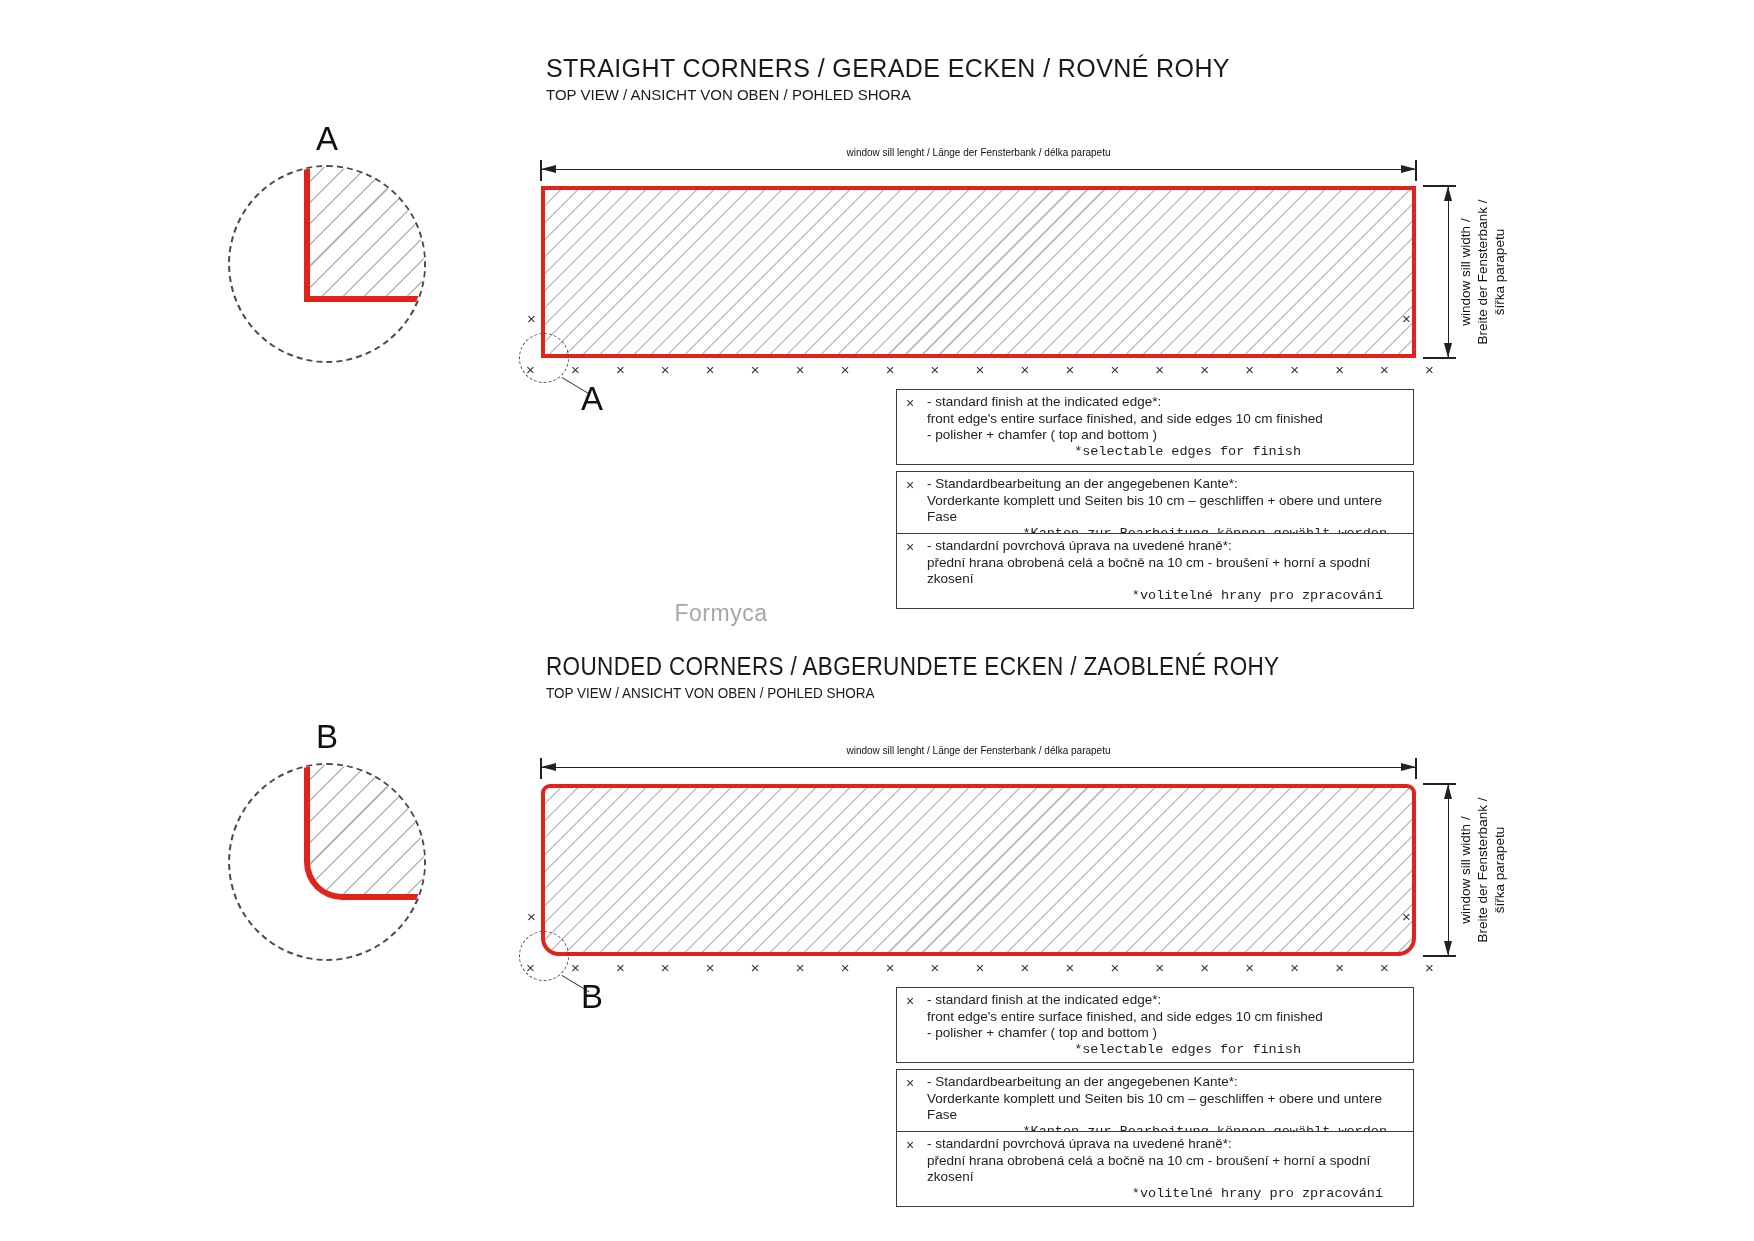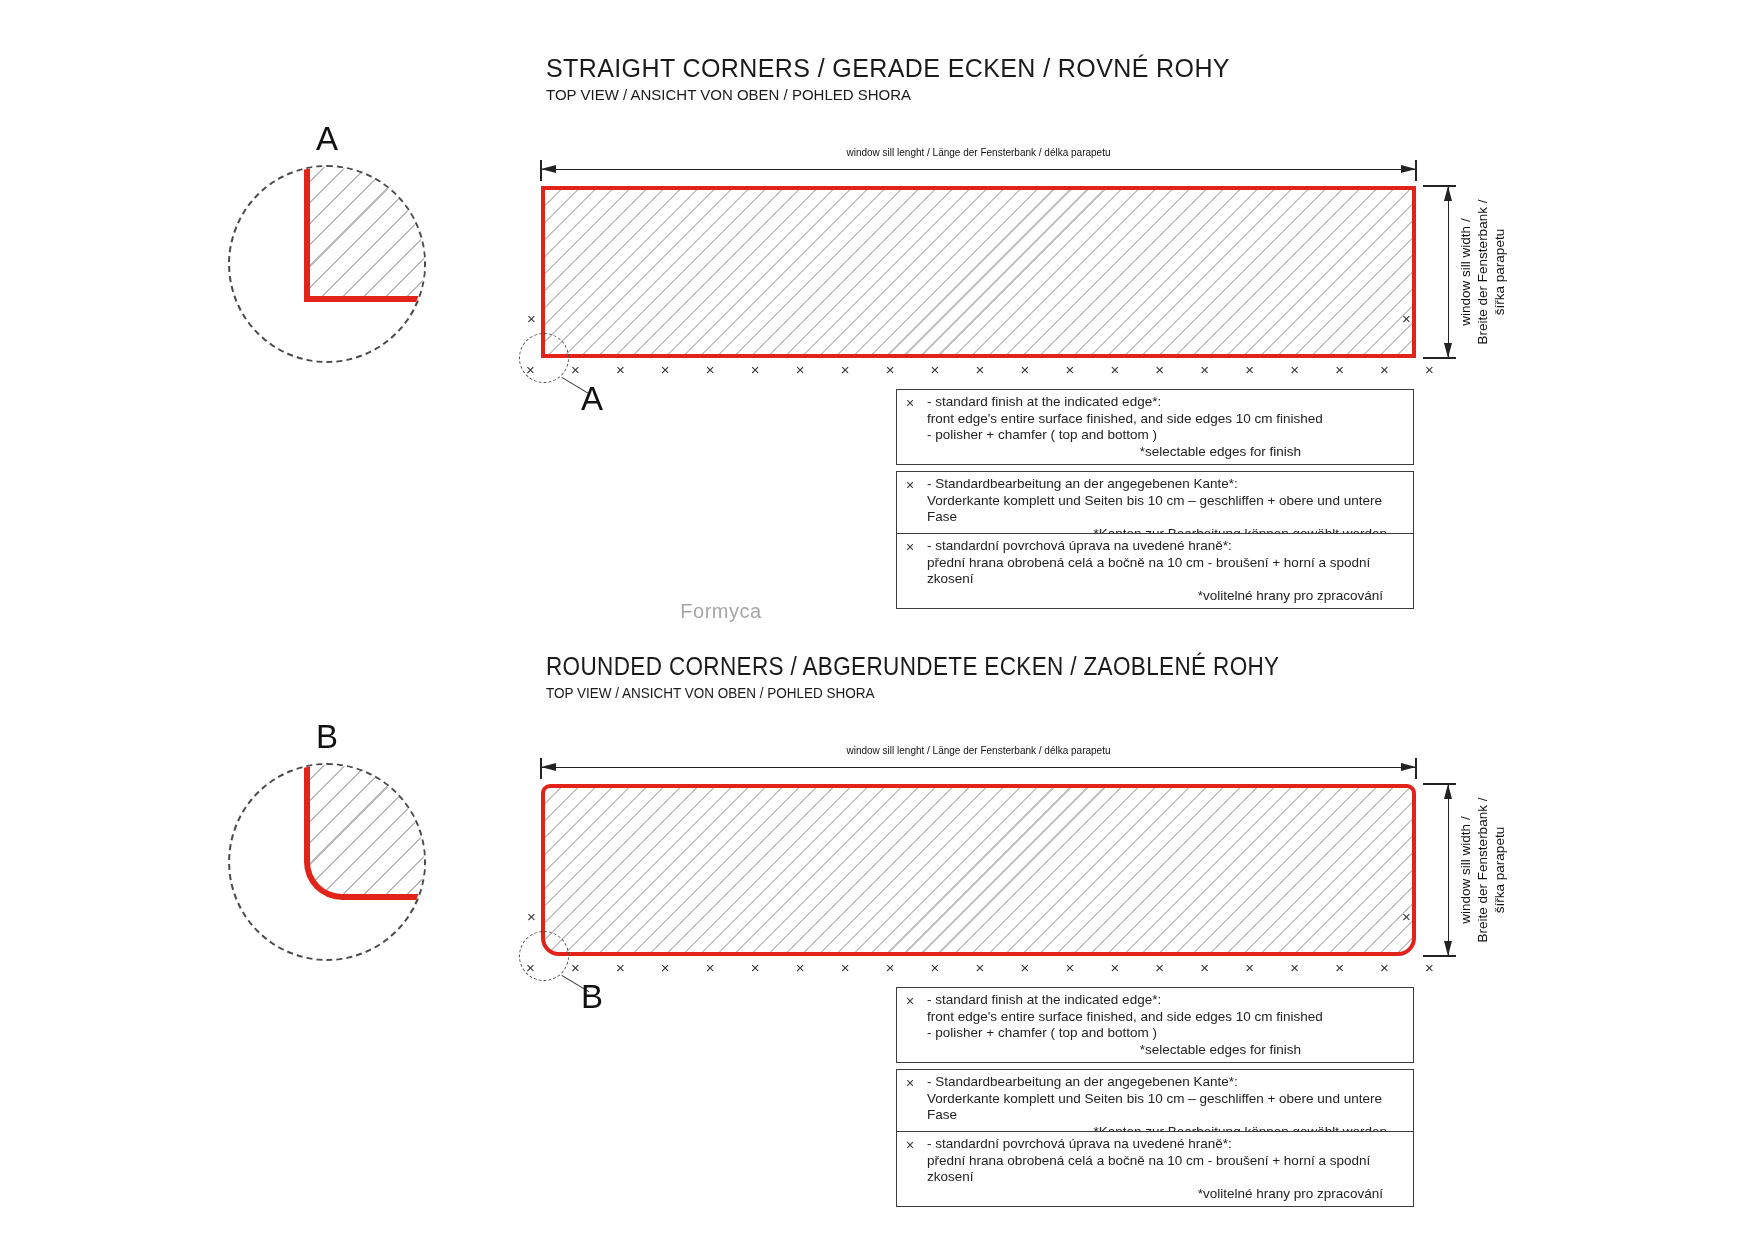--- a/index.html
+++ b/index.html
@@ -69,27 +69,27 @@
   .leader-line { left:546px; top:377px; width:32px; height:0; border-top:1.8px solid #333;
     transform:rotate(31deg); transform-origin:0 0; }
   .callout-label { left:565px; top:380px; font-size:33px; color:#111; }
 
   
   .legend-box { left:880px; width:518px; border:1.3px solid #3c3c3c; background:#fff;
     font-size:13.5px; line-height:16.5px; color:#222; padding:4px 8px 4px 0; }
   .legend-box.en { top:389px; } .legend-box.de { top:471px; } .legend-box.cs { top:533px; }
   .lg-marker { left:9px; top:5px; font-size:14px; color:#333; }
   .lg-line { position:static; display:block; padding-left:30px; }
-  .lg-note { position:static; display:block; text-align:right; }
+  .lg-note { position:static; display:block; text-align:right;font-family:Liberation Mono, monospace; }
   .legend-box.en .lg-note { padding-right:104px; }
   .legend-box.de .lg-note { padding-right:18px; }
   .legend-box.cs .lg-note { padding-right:22px; }
 
   .watermark { left:0; top:600px; width:1442px; text-align:center;
-    font-size:20px; color:#a6a6a6; letter-spacing:0.5px; }
+    font-size:23px; color:#a6a6a6; letter-spacing:0.5px; }
 </style>
 </head>
 <body>
 
 <div class="canvas">
 
   <section class="panel straight">
     <div class="sec-title">STRAIGHT CORNERS / GERADE ECKEN / ROVNÉ ROHY</div>
     <div class="sec-subtitle">TOP VIEW / ANSICHT VON OBEN / POHLED SHORA</div>
 

